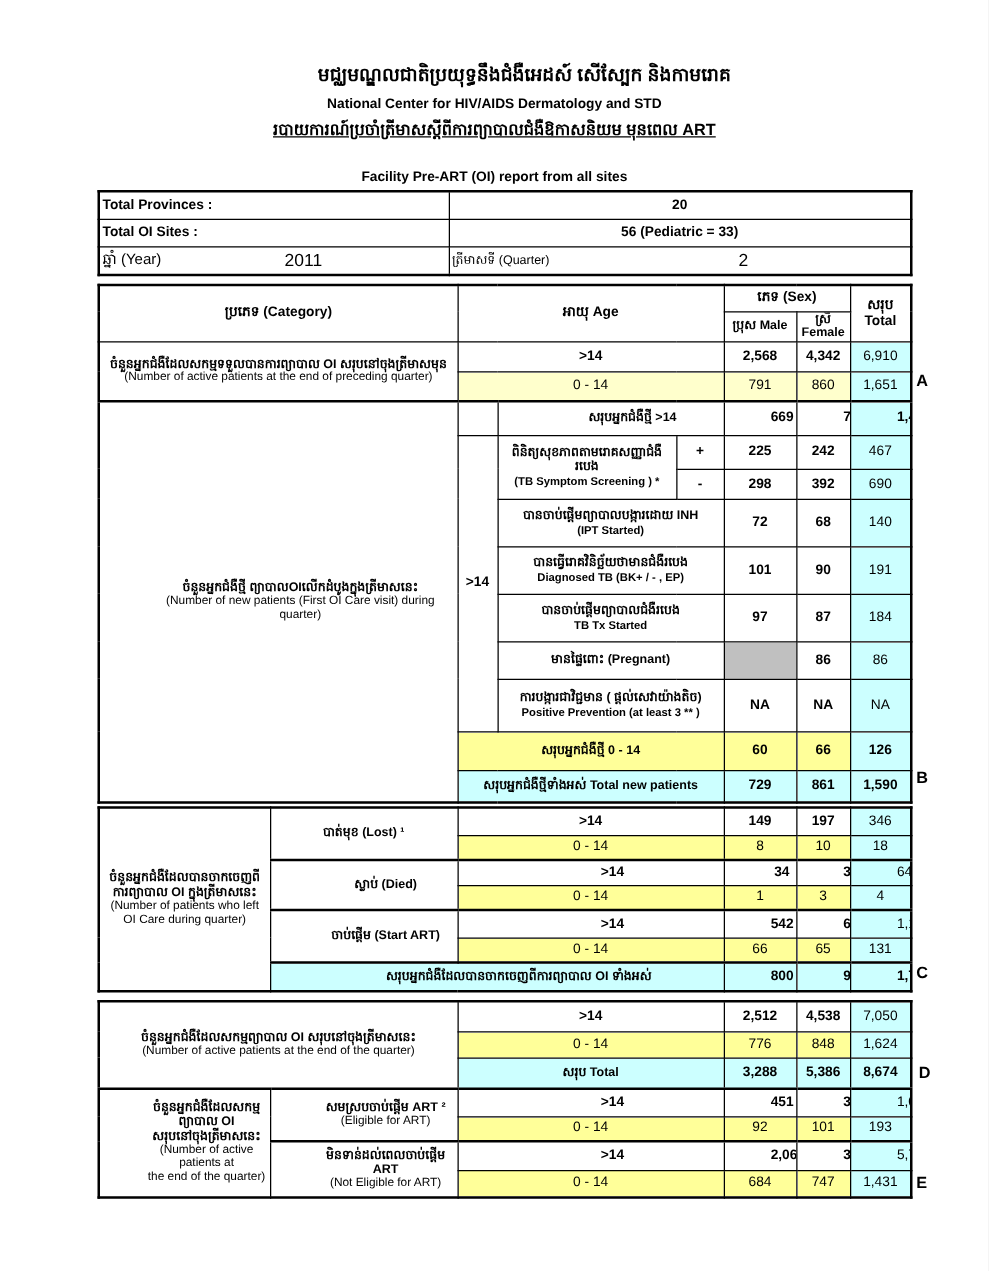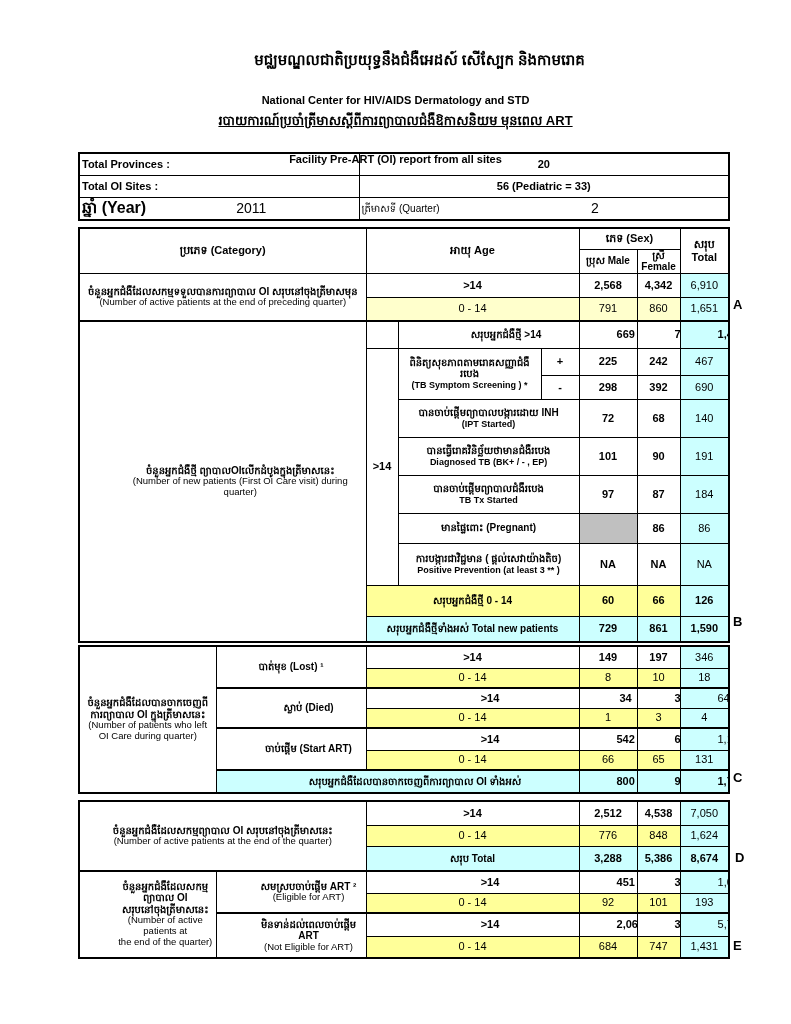--- a/index.html
+++ b/index.html
@@ -1,19 +1,19 @@
 <!DOCTYPE html>
 <html><head>
 <meta charset="utf-8">
 <style>
   html,body{margin:0;padding:0;background:#e8e8e8;}
   .page{position:relative;width:791px;height:1024px;background:#ffffff;margin:0 auto;
         font-family:"Liberation Sans",sans-serif;color:#000;}
   .hdr{position:absolute;left:0;top:50px;width:791px;text-align:center;}
-  .hdr .l1{font-size:15px;font-weight:bold;margin-bottom:22px;padding-left:48px;}
+  .hdr .l1{font-size:15px;font-weight:bold;margin-bottom:5px;padding-left:48px;}
   .hdr .l2{font-size:11px;font-weight:bold;margin-bottom:6px;}
   .hdr .l3{font-size:13px;font-weight:bold;text-decoration:underline;}
   .hdr .l4{font-size:11px;font-weight:bold;margin-top:22px;}
   table{position:absolute;border-collapse:collapse;table-layout:fixed;}
   td{border:1px solid #000;padding:0 2px;text-align:center;vertical-align:middle;
      font-size:11px;line-height:1.15;overflow:hidden;}
   .ot{border:2px solid #000;}
   .b{font-weight:bold;}
   .left{text-align:left;}
   .km{font-size:10px;font-weight:bold;}
@@ -50,21 +50,21 @@
       <td class="left b">Total Provinces :</td>
       <td class="b">20</td>
     </tr>
     <tr style="height:22px">
       <td class="left b">Total OI Sites :</td>
       <td class="b">56 (Pediatric = 33)</td>
     </tr>
     <tr style="height:23px">
       <td>
         <div style="display:flex;align-items:center;">
-          <span class="km" style="font-weight:bold;font-size:16px;">ឆ្នាំ (Year)</span>
+          <span class="km" style="font-weight:normal;font-size:12px;">ឆ្នាំ (Year)</span>
           <span class="big" style="flex:1;text-align:center;">2011</span>
         </div>
       </td>
       <td>
         <div style="display:flex;align-items:center;gap:24px;">
           <span class="km" style="font-weight:normal;font-size:10px;">ត្រីមាសទី (Quarter)</span>
           <span class="big" style="flex:1;text-align:center;">2</span>
         </div>
       </td>
     </tr>

